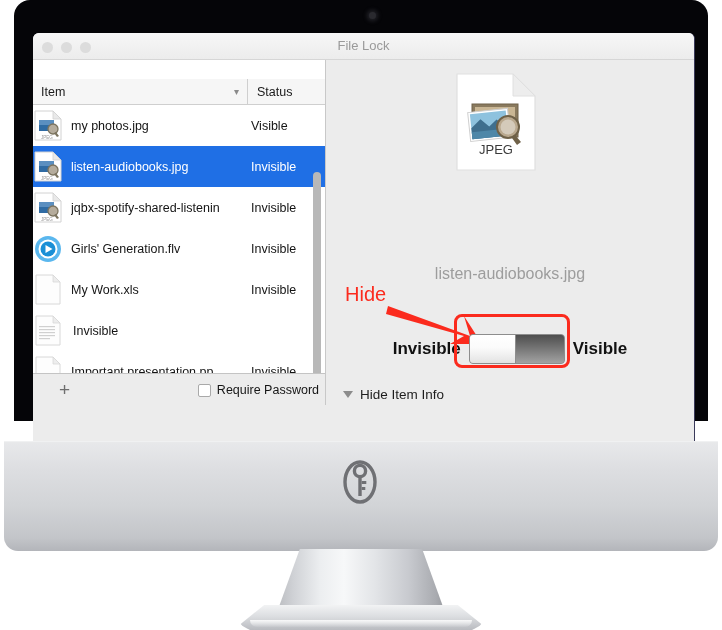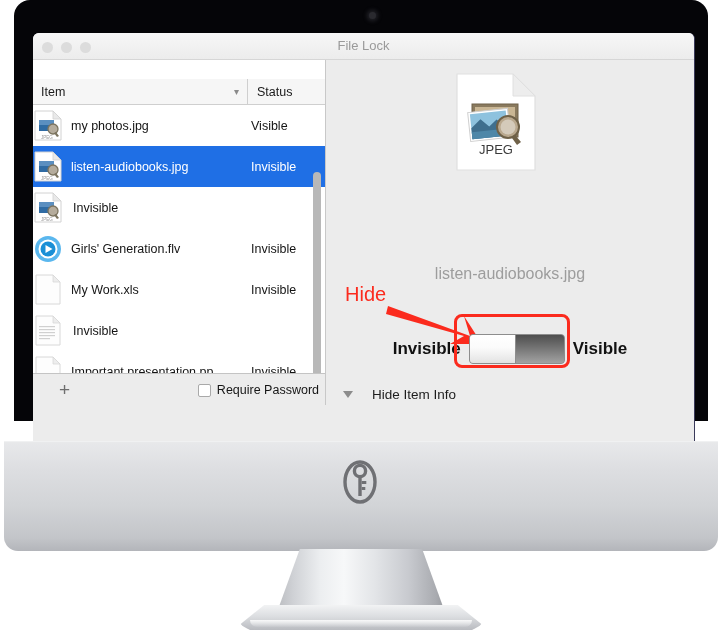--- a/index.html
+++ b/index.html
@@ -314,21 +314,21 @@
     border-radius: 8px;
     pointer-events: none;
   }
 
   .hide-item-info {
     position: absolute;
     left: 17px;
     top: 327px;
     display: flex;
     align-items: center;
-    gap: 19px;
+    gap: 7px;
     font-size: 13.5px;
     color: #1d1d1d;
   }
   .disclosure-tri {
     width: 0; height: 0;
     border-left: 5px solid transparent;
     border-right: 5px solid transparent;
     border-top: 7px solid #8c8c8c;
   }
 </style>
@@ -396,20 +396,21 @@
             <div class="row">
               <div class="row-icon"><svg viewBox="0 0 28 31" width="28" height="31">
                   <path d="M1 1 H19 L27 9 V30 H1 Z" fill="#ffffff" stroke="#d2d2d2" stroke-width="1"></path>
                   <path d="M19 1 L27 9 H19 Z" fill="#e9e9e9" stroke="#d2d2d2" stroke-width="0.8"></path>
                   <rect x="5" y="10" width="15" height="11" fill="#5b8fc0"></rect>
                   <rect x="5" y="15" width="15" height="6" fill="#2f6ba3"></rect>
                   <circle cx="19" cy="19" r="5" fill="#b5ac9c" stroke="#7c745f" stroke-width="1.3"></circle>
                   <path d="M22 22 L25 26 L23 27 L20 23 Z" fill="#7c745f"></path>
                   <text x="7" y="29" font-family="Liberation Sans, sans-serif" font-size="4.5" fill="#9a9a9a">JPEG</text>
                 </svg></div>
+              <div class="row-name">jqbx-spotify-shared-listenin</div>
               <div class="row-status">Invisible</div>
             </div>
             <div class="row">
               <div class="row-icon"><svg viewBox="0 0 28 31" width="28" height="31">
                   <circle cx="14" cy="16" r="13" fill="#5ab7ee"></circle>
                   <circle cx="14" cy="16" r="9.5" fill="#ffffff"></circle>
                   <circle cx="14" cy="16" r="7.5" fill="#1a8fd6"></circle>
                   <path d="M11.5 12 L18.5 16 L11.5 20 Z" fill="#ffffff"></path>
                 </svg></div>
               <div class="row-name">Girls' Generation.flv</div>

